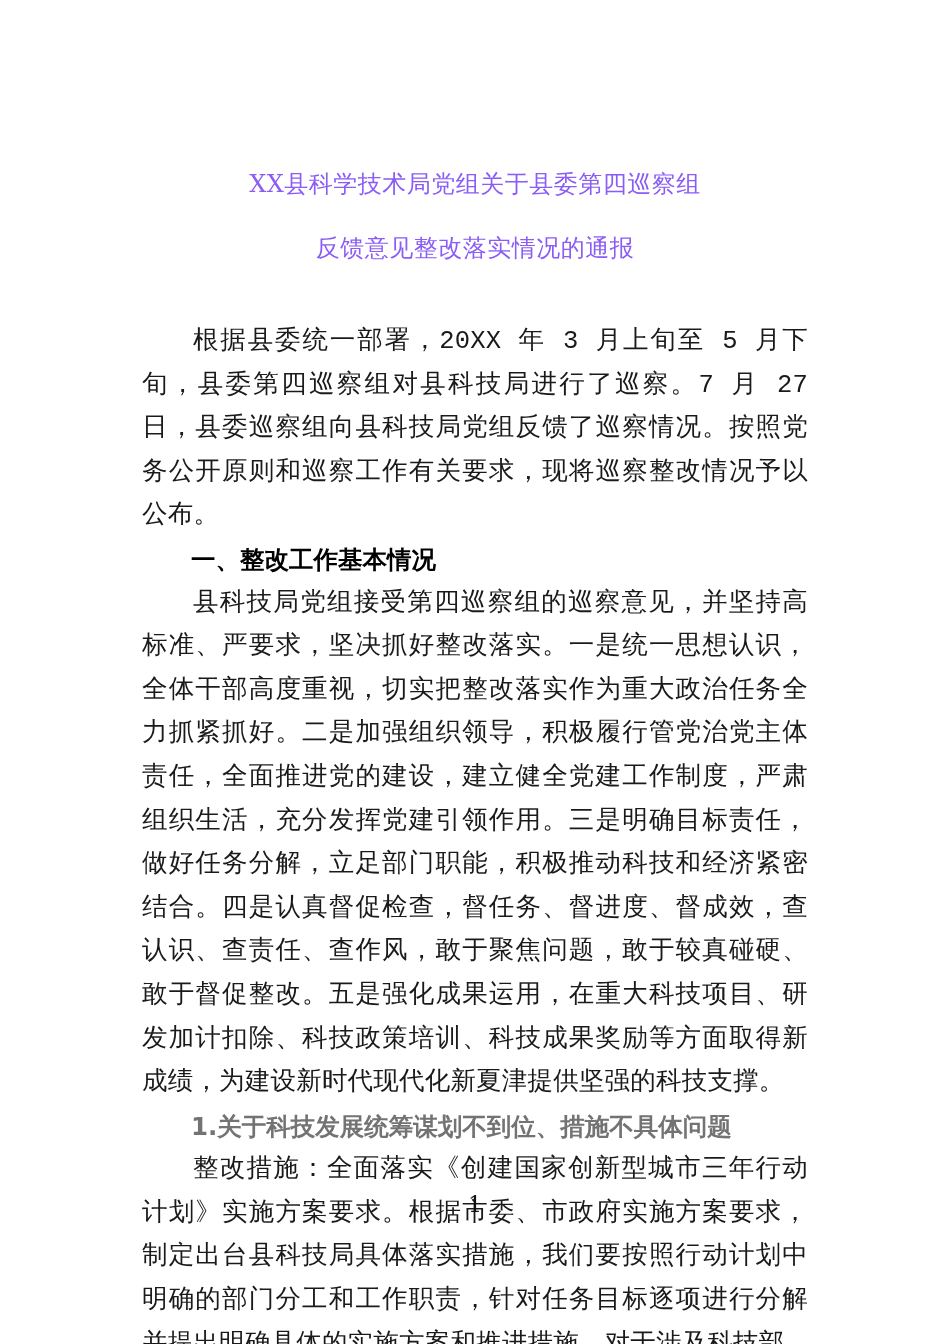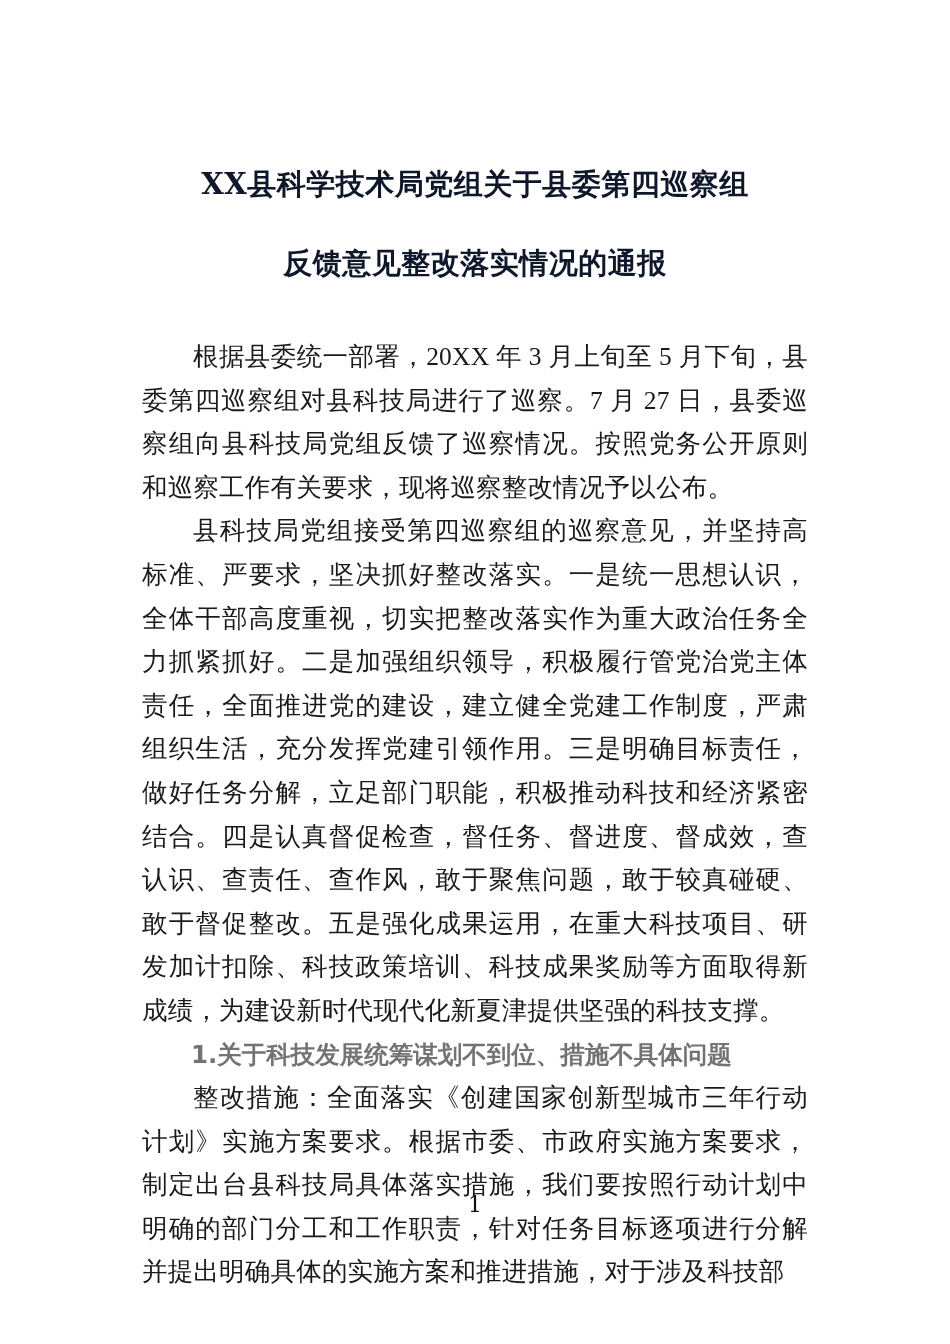--- a/index.html
+++ b/index.html
@@ -28,41 +28,41 @@
   
   .content {
     position: absolute;
     left: 142px;
     top: 160px;
     width: 666px;
   }
 
   .doc-title {
     font-family: "DejaVu Serif", "Liberation Serif", serif;
-    font-weight: 700;
-    font-size: 29px;
+    font-weight: 400;
+    font-size: 24px;
     line-height: 48px;
     text-align: center;
     letter-spacing: 0.5px;
     margin: 0;
     padding: 0;
-    color: #0f172a;
+    color: #8b5cf6;
   }
 
   .title-line + .title-line {
-    margin-top: 31px;
+    margin-top: 16px;
   }
 
   .gap-after-title {
     height: 48px;
   }
 
   
   .body-para {
-    font-family: Liberation Serif, serif;
+    font-family: Liberation Mono, monospace;
     font-size: 25.5px;
     line-height: 43.6px;
     text-align: justify;
     text-align-last: left;
     text-indent: 2em;
     margin: 0;
     padding: 0;
     color: #1a1a1a;
     letter-spacing: 0.2px;
     word-break: break-all;
@@ -116,20 +116,21 @@
 
     <div class="doc-title">
       <div class="title-line">XX县科学技术局党组关于县委第四巡察组</div>
       <div class="title-line">反馈意见整改落实情况的通报</div>
     </div>
 
     <div class="gap-after-title"></div>
 
     <p class="body-para">根据县委统一部署，20XX 年 3 月上旬至 5 月下旬，县委第四巡察组对县科技局进行了巡察。7 月 27 日，县委巡察组向县科技局党组反馈了巡察情况。按照党务公开原则和巡察工作有关要求，现将巡察整改情况予以公布。</p>
 
+    <p class="heading">一、整改工作基本情况</p>
 
     <p class="body-para">县科技局党组接受第四巡察组的巡察意见，并坚持高标准、严要求，坚决抓好整改落实。一是统一思想认识，全体干部高度重视，切实把整改落实作为重大政治任务全力抓紧抓好。二是加强组织领导，积极履行管党治党主体责任，全面推进党的建设，建立健全党建工作制度，严肃组织生活，充分发挥党建引领作用。三是明确目标责任，做好任务分解，立足部门职能，积极推动科技和经济紧密结合。四是认真督促检查，督任务、督进度、督成效，查认识、查责任、查作风，敢于聚焦问题，敢于较真碰硬、敢于督促整改。五是强化成果运用，在重大科技项目、研发加计扣除、科技政策培训、科技成果奖励等方面取得新成绩，为建设新时代现代化新夏津提供坚强的科技支撑。</p>
 
 
     <p class="heading-sub">1.关于科技发展统筹谋划不到位、措施不具体问题</p>
 
     <p class="body-para">整改措施：全面落实《创建国家创新型城市三年行动计划》实施方案要求。根据市委、市政府实施方案要求，制定出台县科技局具体落实措施，我们要按照行动计划中明确的部门分工和工作职责，针对任务目标逐项进行分解并提出明确具体的实施方案和推进措施，对于涉及科技部</p>
 
   </div>
 

